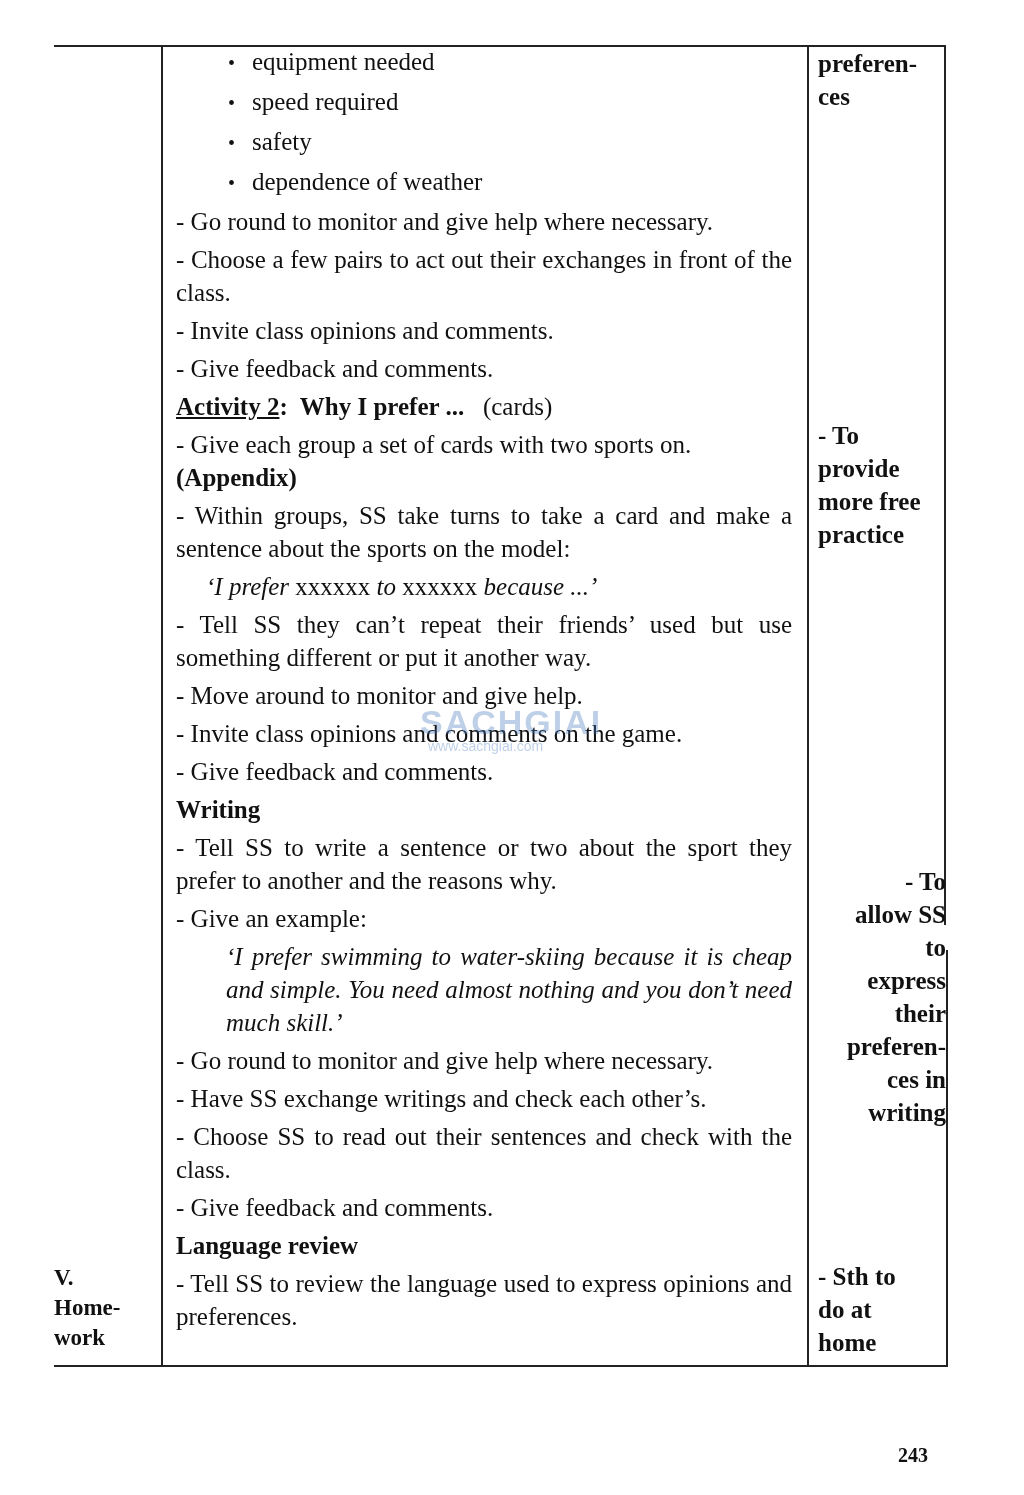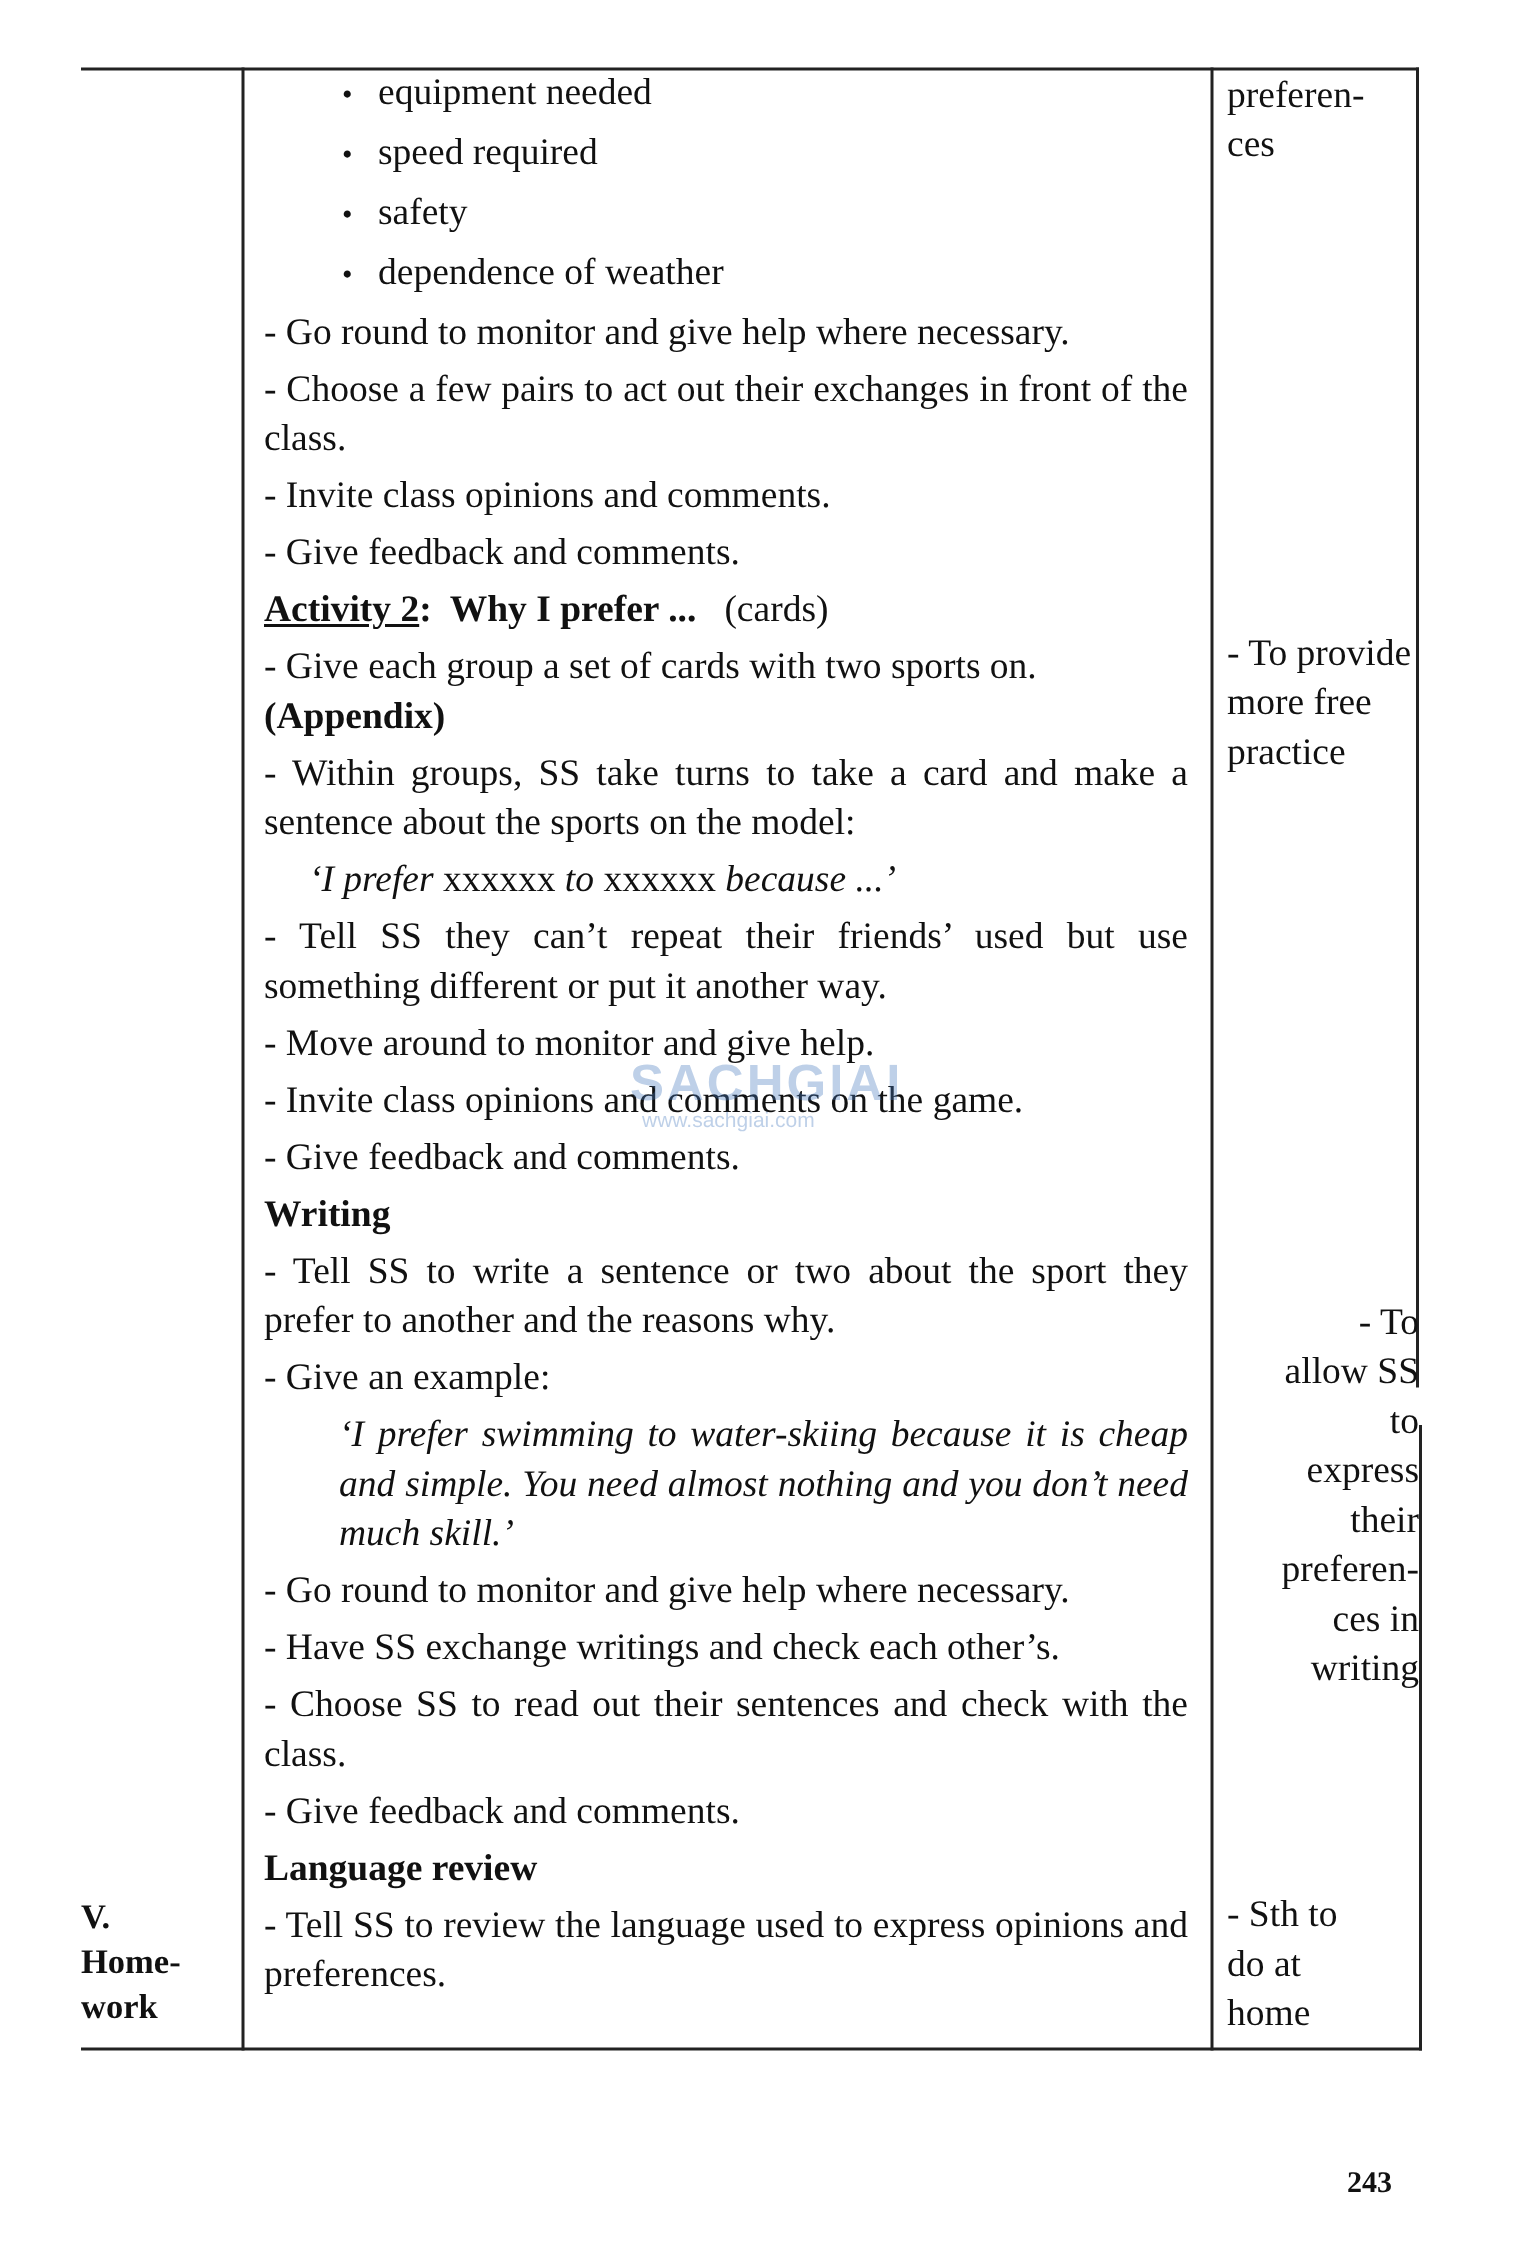--- a/index.html
+++ b/index.html
@@ -2,21 +2,21 @@
 <html><head>
 <meta charset="utf-8">
 <style>
   html, body { margin: 0; padding: 0; background: #ffffff; }
   body { width: 1024px; height: 1495px; position: relative; overflow: hidden;
          font-family: "Liberation Serif", serif; color: #111; }
   .tbl { position: absolute; left: 54px; top: 45px; width: 892px; height: 1022px; }
   .hline { position: absolute; height: 0; border-top: 2px solid #222; }
   .vline { position: absolute; width: 0; border-left: 2px solid #222; }
   .cell-main { position: absolute; left: 122px; top: 0; width: 616px; }
-  .cell-right { position: absolute; left: 764px; width: 128px; }
+  .cell-right { position: absolute; left: 764px; width: 128px; font-weight: bold; }
   .cell-left { position: absolute; left: 0; width: 100px; font-weight: bold; font-size: 23px; line-height: 30px; }
   .line { font-size: 25px; line-height: 33px; text-align: justify; text-align-last: left; }
   .gap { margin-top: 5px; }
   .bullet { padding-left: 52px; }
   .bullet .dot { display: inline-block; width: 24px; font-size: 20px; }
   .indent { padding-left: 30px; }
   .indent2 { padding-left: 50px; }
   .it { font-style: italic; }
   .b { font-weight: bold; }
   .u { text-decoration: underline; }

